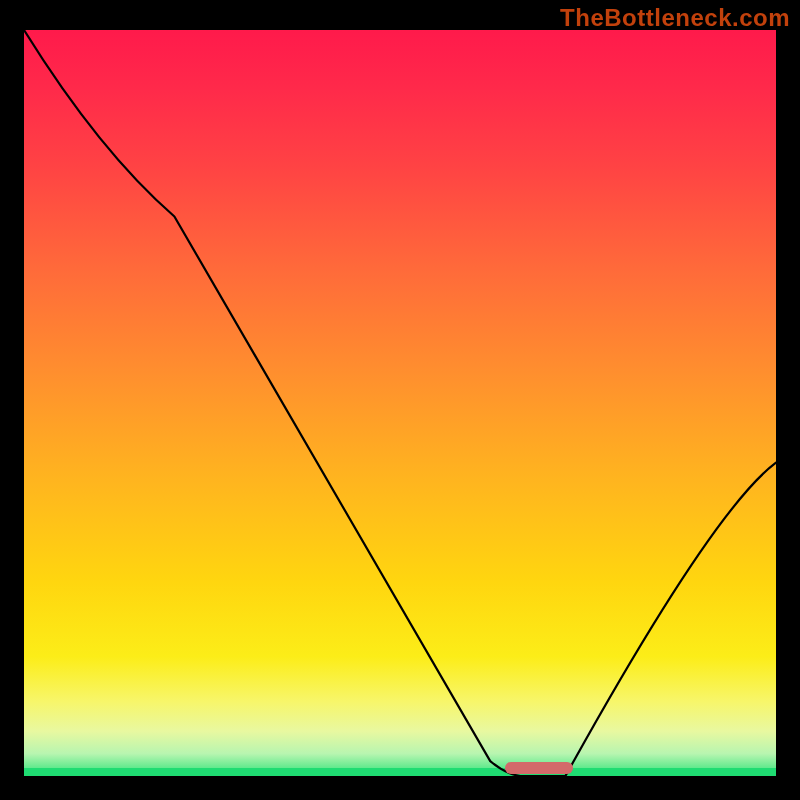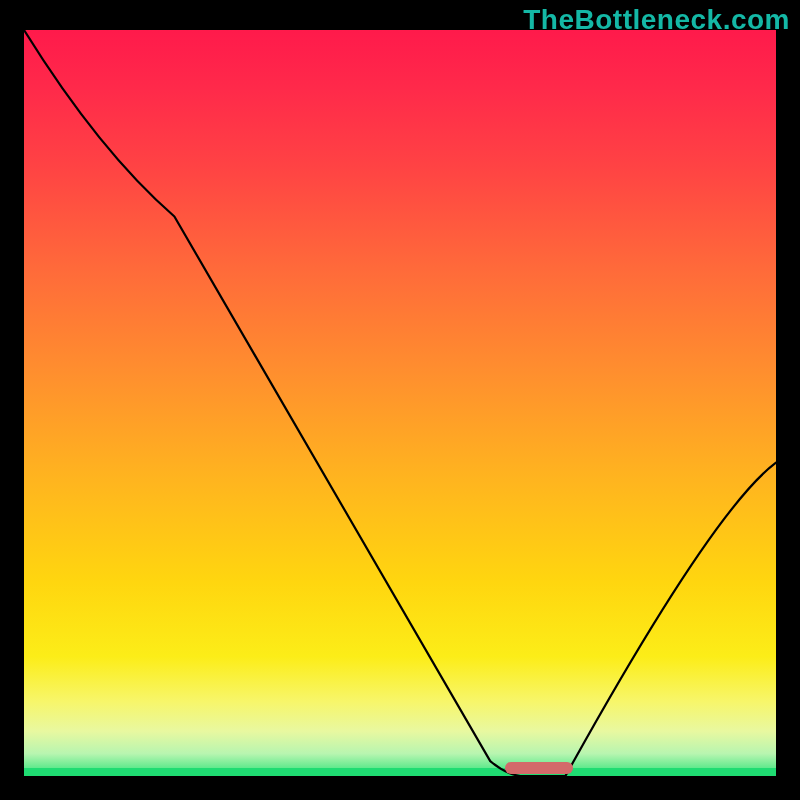--- a/index.html
+++ b/index.html
@@ -14,22 +14,22 @@
   .frame {
     position: relative;
     width: 800px;
     height: 800px;
     background: #000;
   }
   .watermark {
     position: absolute;
     top: 4px;
     right: 10px;
-    color: #14b8a6;
-    font-size: 28px;
+    color: #c2410c;
+    font-size: 24px;
     font-weight: bold;
     letter-spacing: 0.5px;
     z-index: 5;
   }
   .plot-outer {
     position: absolute;
     left: 24px;
     top: 30px;
     width: 752px;
     height: 746px;

